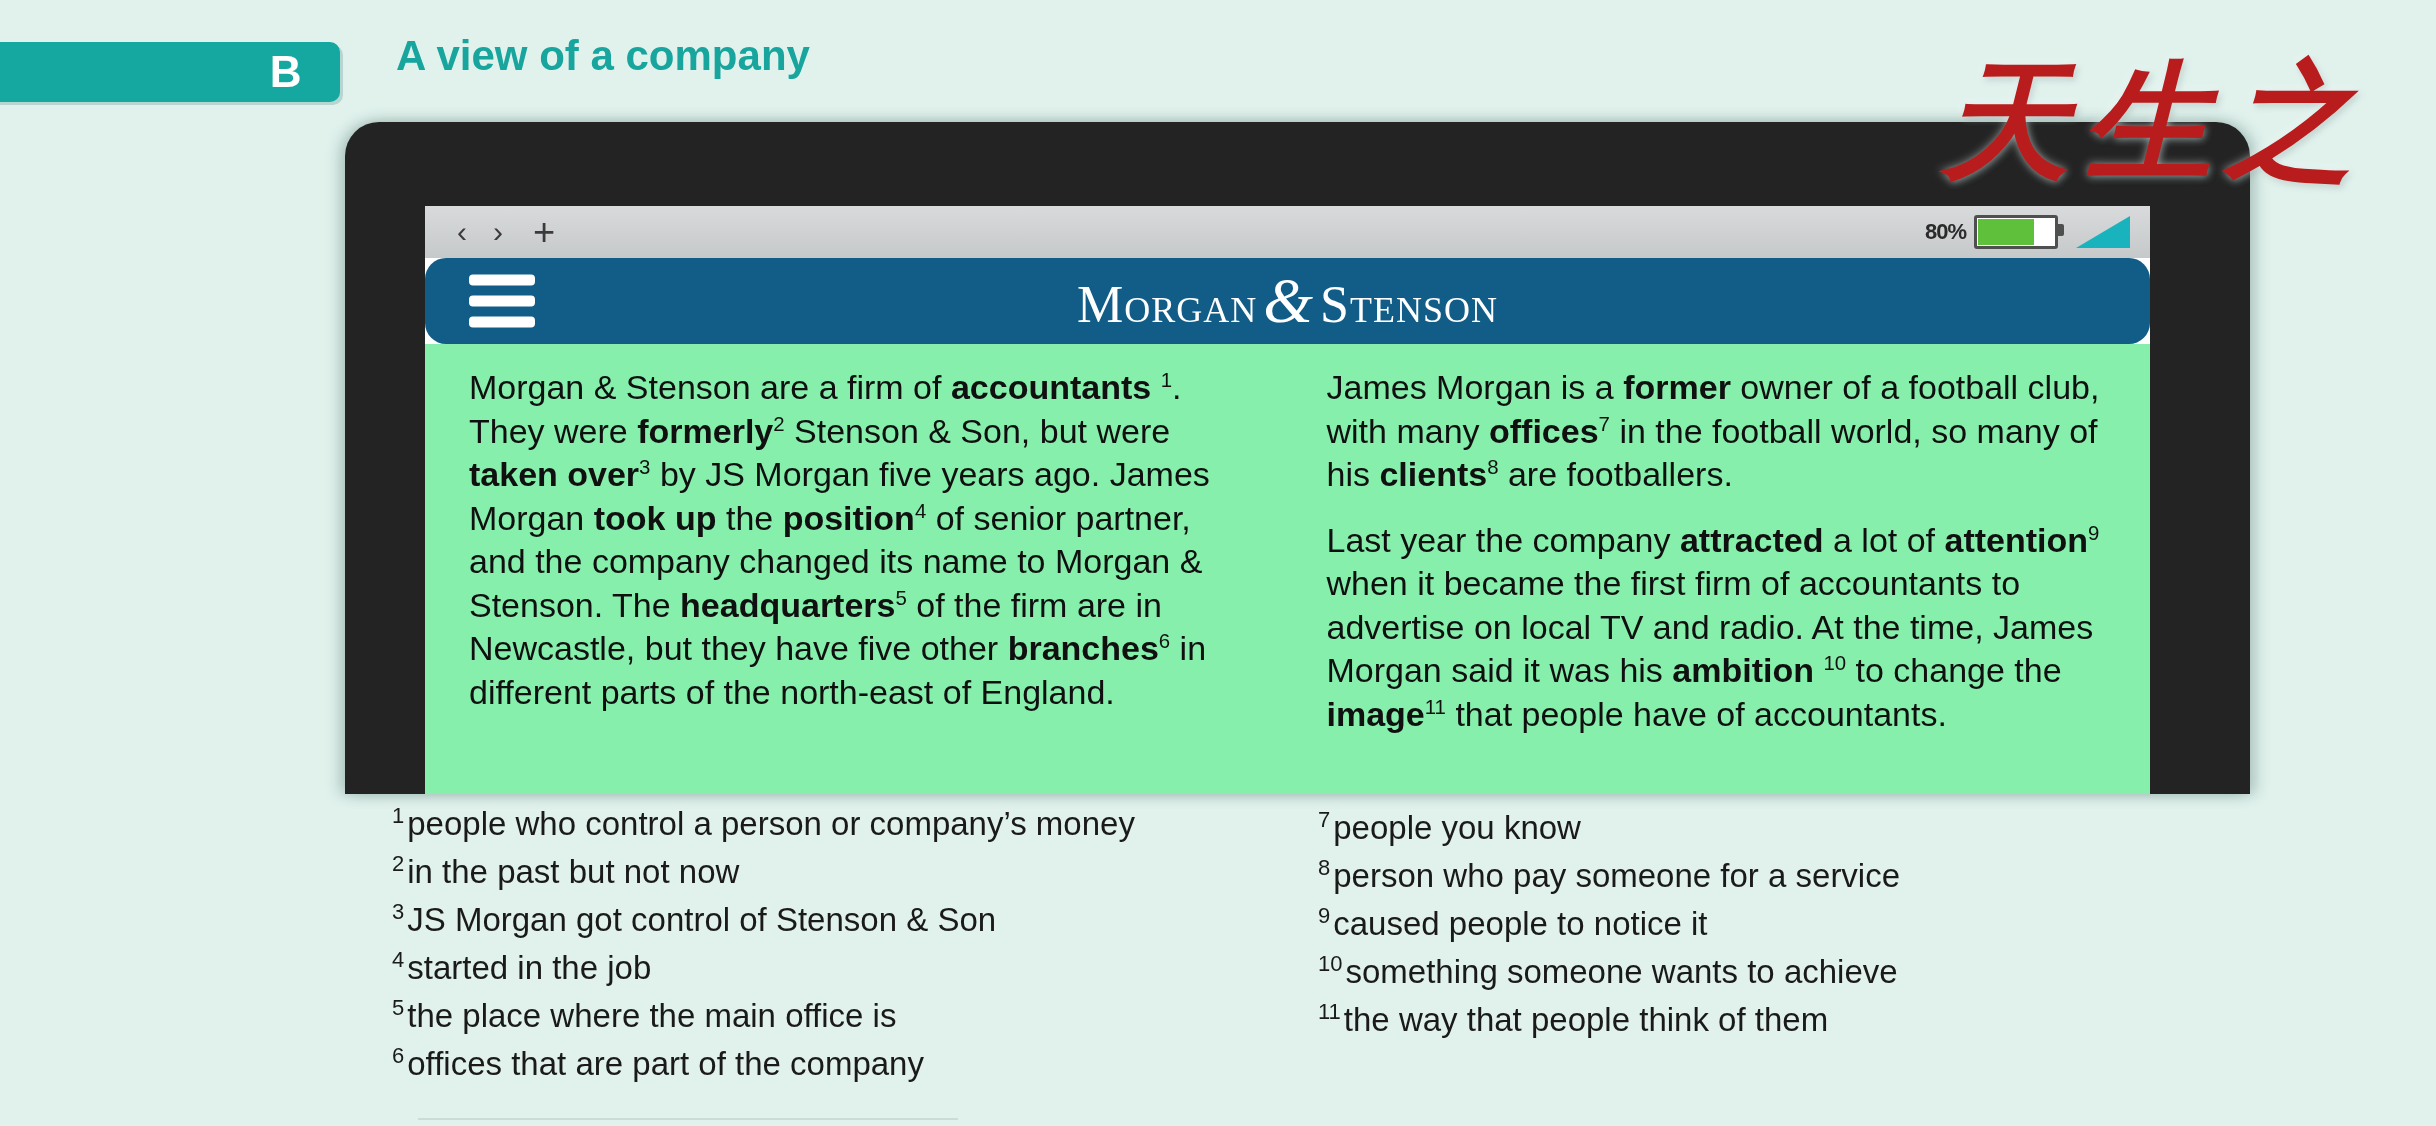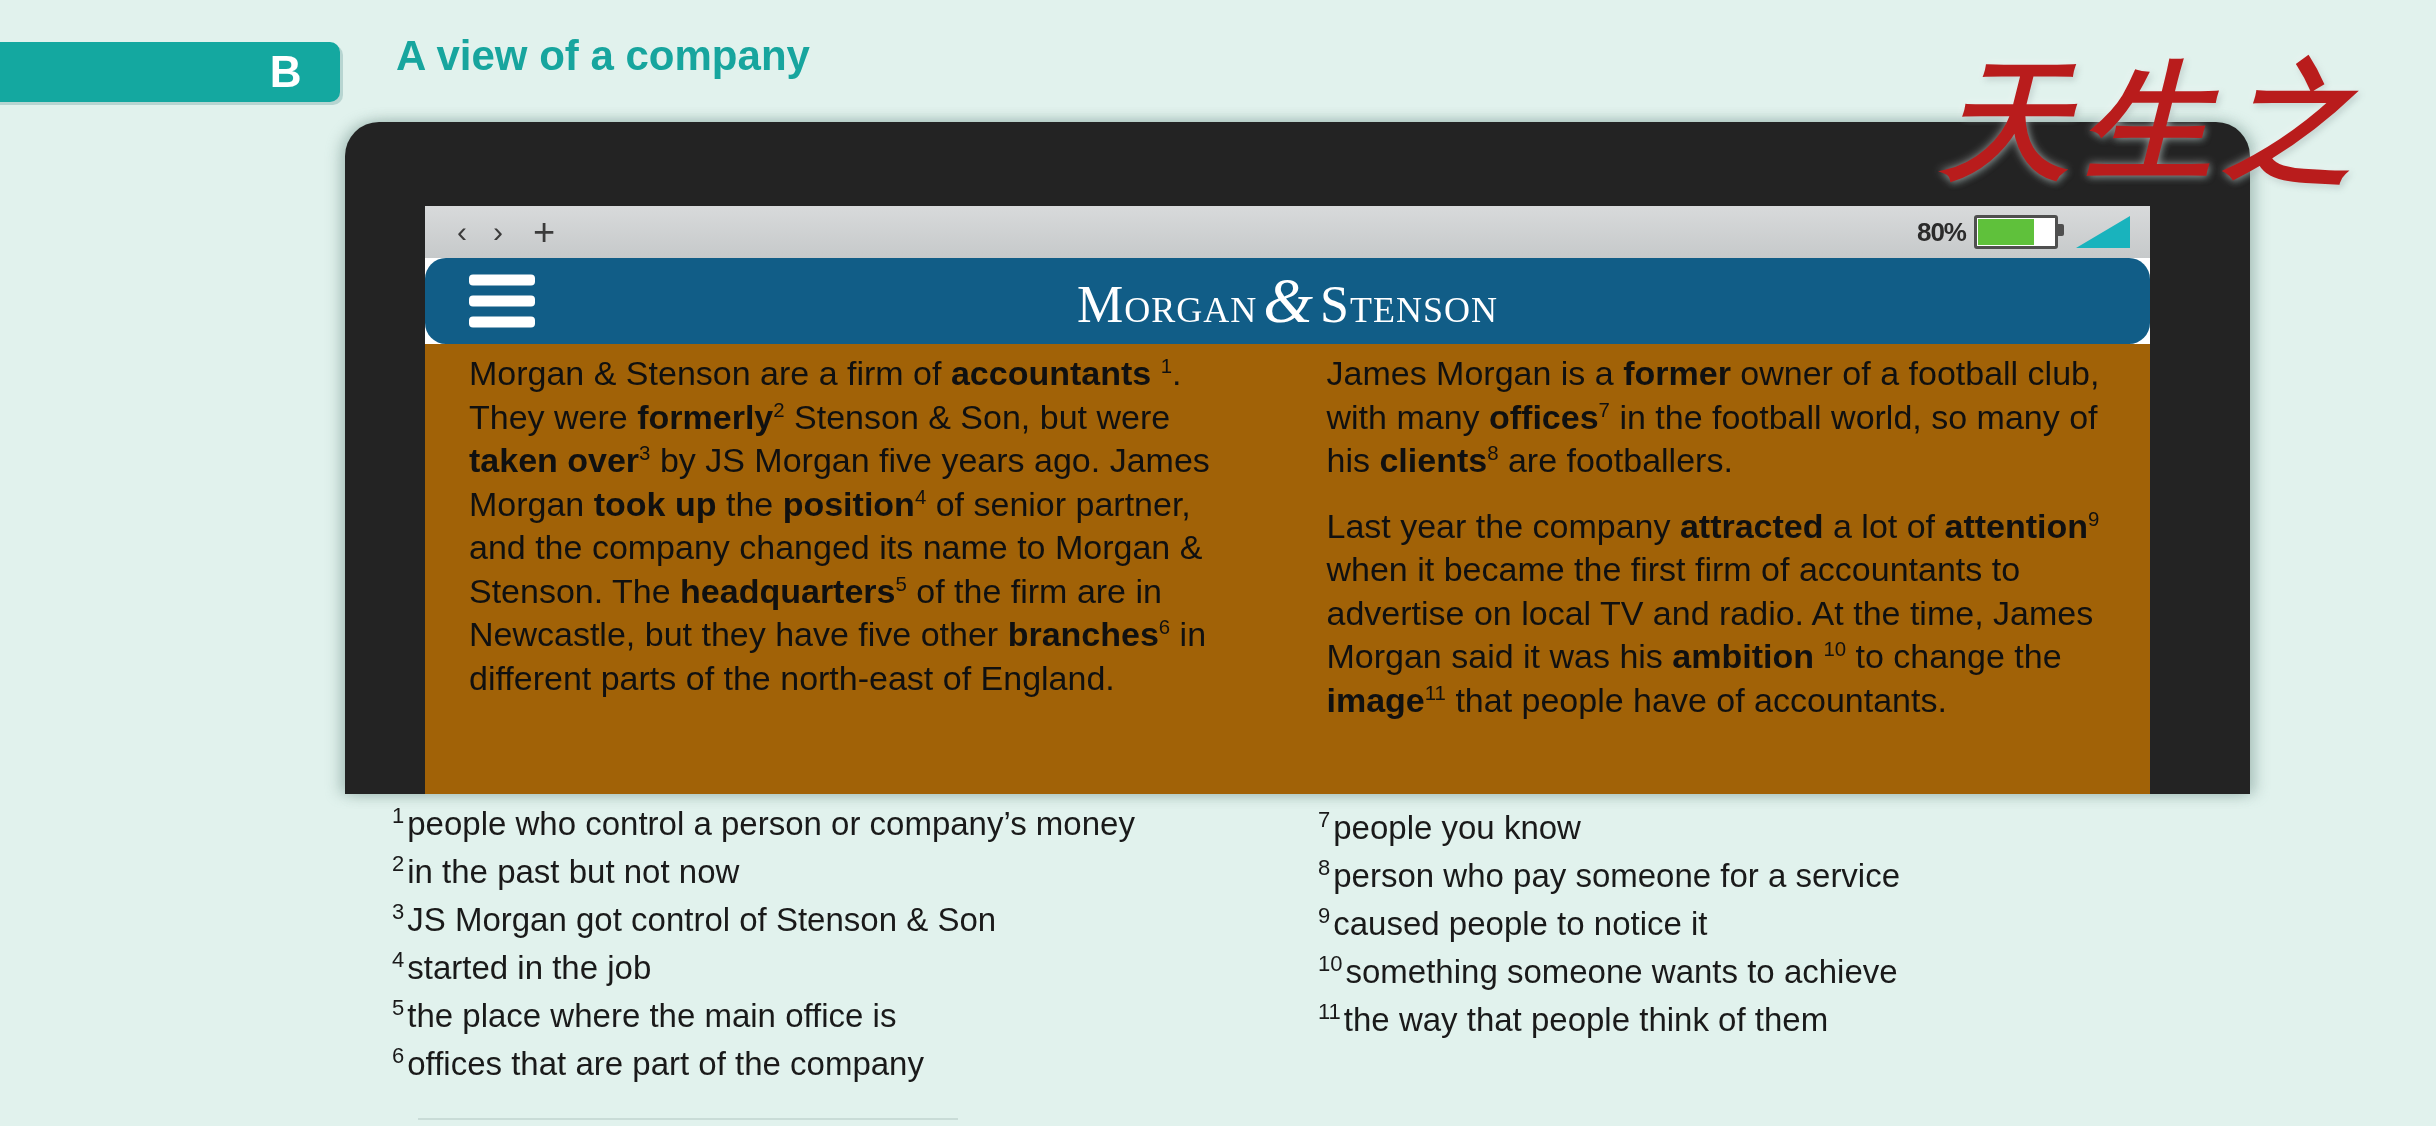--- a/index.html
+++ b/index.html
@@ -59,21 +59,21 @@
   .nav-ico{
     color:#3b3b3b;font-size:30px;line-height:1;
     margin-left:26px;font-family:"Liberation Sans",sans-serif;
   }
   #nav-back{margin-left:32px;}
   #nav-plus{font-size:38px;font-weight:300;margin-left:30px;}
   #battery-group{
     margin-left:auto;margin-right:20px;display:flex;align-items:center;
   }
   #battery-pct{
-    font-size:26px;font-weight:bold;color:#2b2b2b;
+    font-size:22px;font-weight:bold;color:#2b2b2b;
     letter-spacing:-1px;font-family:"Liberation Sans",sans-serif;
   }
   #battery-icon{
     position:relative;width:78px;height:28px;margin-left:8px;
     border:3px solid #4f4f4f;border-radius:3px;background:#ffffff;
   }
   #battery-fill{
     position:absolute;left:1px;top:1px;bottom:1px;width:72%;
     background:#5fc13b;
   }
@@ -107,22 +107,22 @@
     text-align:center;color:#ffffff;
     font-family:"Liberation Serif",serif;
     font-size:52px;font-variant:small-caps;letter-spacing:1px;
     line-height:1;
   }
   #site-logo .amp{font-size:64px;font-style:italic;padding:0 6px;}
 
   
   #article{
     position:absolute;left:0;top:138px;right:0;bottom:0;
-    background:#a16207;
-    padding:8px 44px 0 44px;
+    background:#86efac;
+    padding:22px 44px 0 44px;
     display:flex;gap:78px;
   }
   .col{flex:1;}
   .col p{
     margin:0 0 22px 0;
     font-family:"Liberation Sans",sans-serif;
     font-size:34px;line-height:1.28;color:#101010;
   }
   .col p:last-child{margin-bottom:0;}
   .col b{font-weight:bold;}

